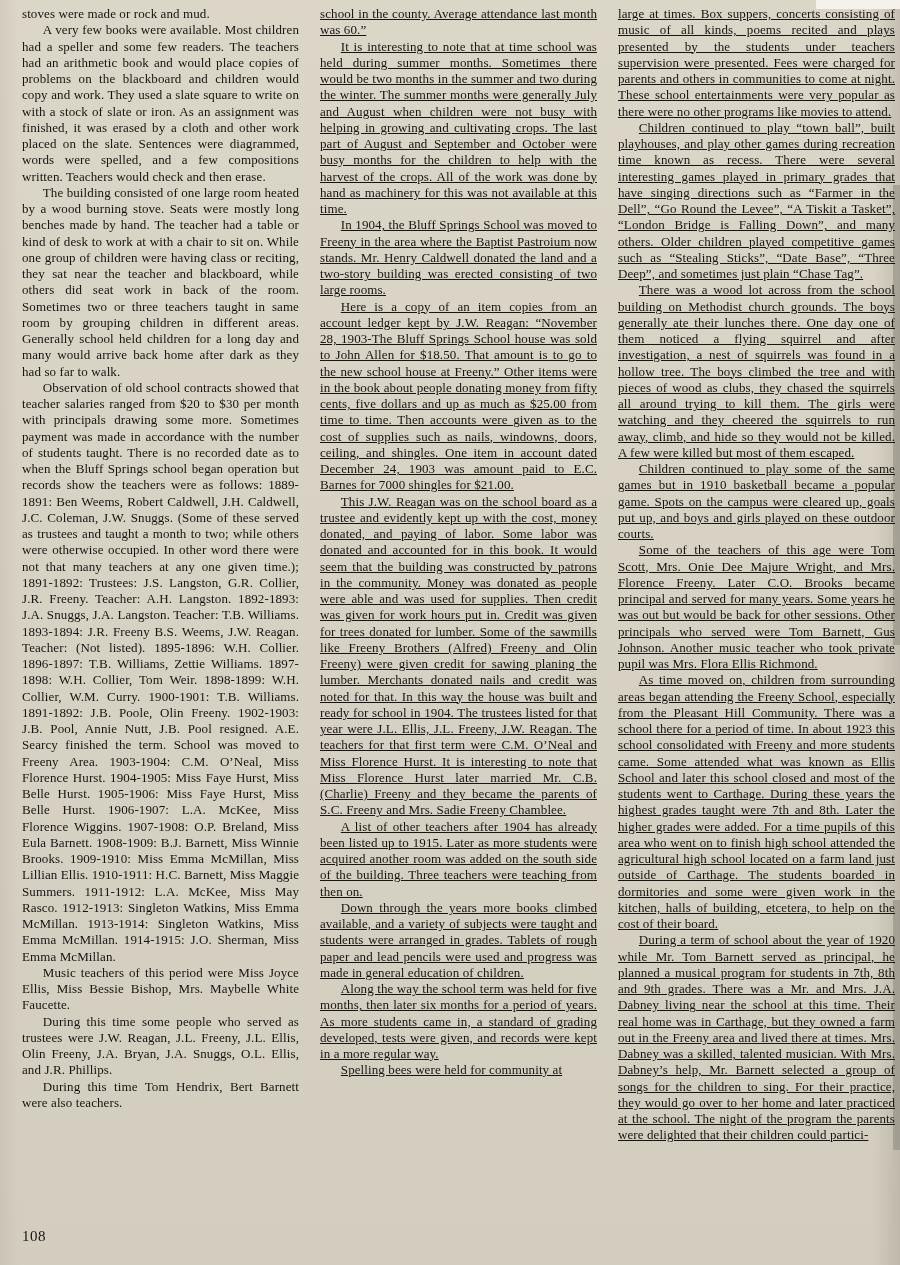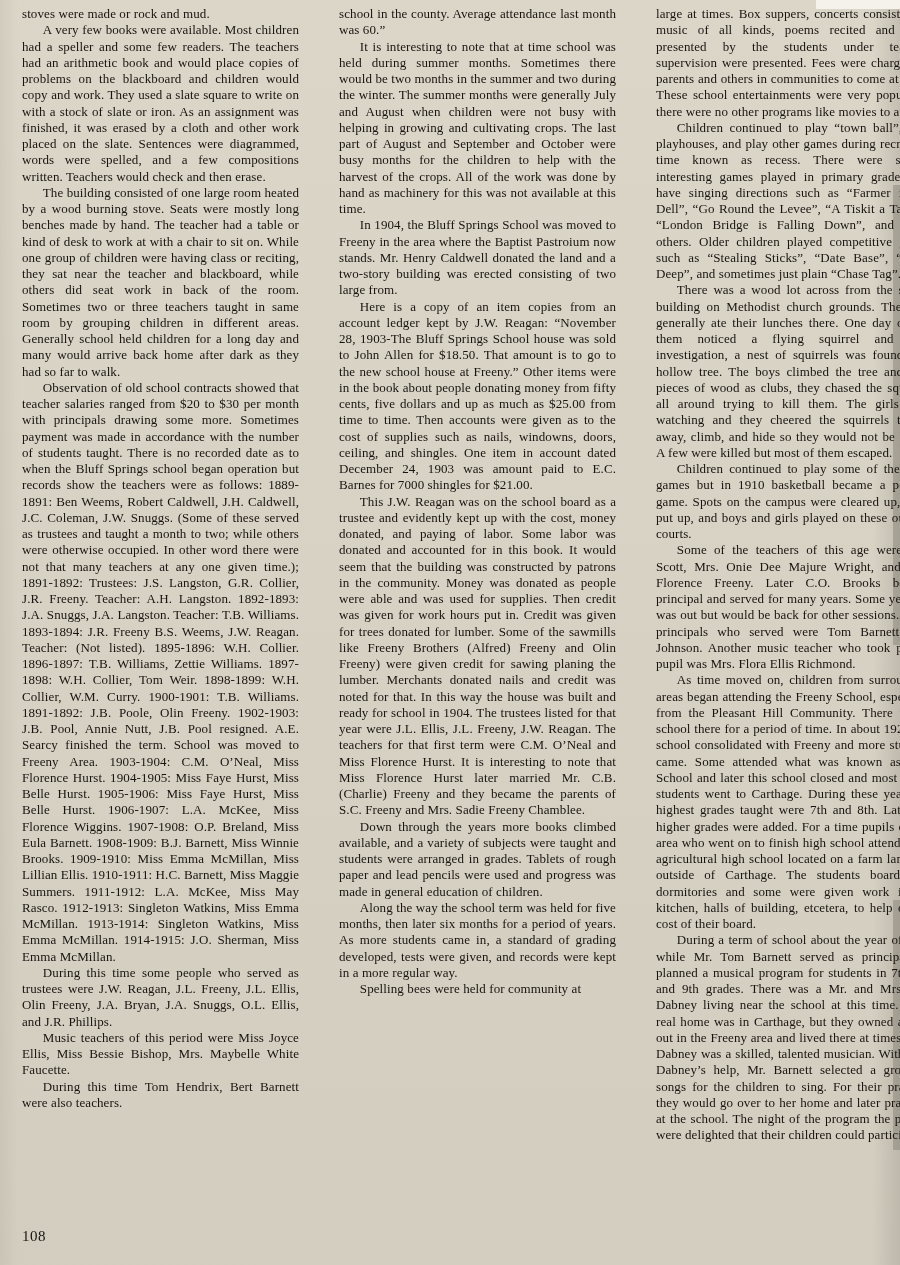--- a/index.html
+++ b/index.html
@@ -48,21 +48,21 @@
     width: 920px; 
     display: flex;
   }
   .col {
     width: 277px;
     font-size: 13px;
     line-height: 16.25px;
     text-align: justify;
     letter-spacing: 0.1px;
   }
-  .col + .col { margin-left: 40px; }
+  .col + .col { margin-left: 21px; text-decoration: underline; }
   .col p {
     margin: 0;
     text-indent: 1.6em;
   }
   .col p.noindent { text-indent: 0; }
   .pagenum {
     position: absolute;
     left: 22px;
     top: 1228px;
     font-size: 15px;
@@ -76,30 +76,31 @@
 <div class="corner-notch"></div>
 <div class="edge-strip s1"></div>
 <div class="edge-strip s2"></div>
 
 <div class="page">
   <div class="col">
       <p class="noindent">stoves were made or rock and mud.</p>
       <p>A very few books were available. Most children had a speller and some few readers. The teachers had an arithmetic book and would place copies of problems on the blackboard and children would copy and work. They used a slate square to write on with a stock of slate or iron. As an assignment was finished, it was erased by a cloth and other work placed on the slate. Sentences were diagrammed, words were spelled, and a few compositions written. Teachers would check and then erase.</p>
       <p>The building consisted of one large room heated by a wood burning stove. Seats were mostly long benches made by hand. The teacher had a table or kind of desk to work at with a chair to sit on. While one group of children were having class or reciting, they sat near the teacher and blackboard, while others did seat work in back of the room. Sometimes two or three teachers taught in same room by grouping children in different areas. Generally school held children for a long day and many would arrive back home after dark as they had so far to walk.</p>
       <p>Observation of old school contracts showed that teacher salaries ranged from $20 to $30 per month with principals drawing some more. Sometimes payment was made in accordance with the number of students taught. There is no recorded date as to when the Bluff Springs school began operation but records show the teachers were as follows: 1889-1891: Ben Weems, Robert Caldwell, J.H. Caldwell, J.C. Coleman, J.W. Snuggs. (Some of these served as trustees and taught a month to two; while others were otherwise occupied. In other word there were not that many teachers at any one given time.); 1891-1892: Trustees: J.S. Langston, G.R. Collier, J.R. Freeny. Teacher: A.H. Langston. 1892-1893: J.A. Snuggs, J.A. Langston. Teacher: T.B. Williams. 1893-1894: J.R. Freeny B.S. Weems, J.W. Reagan. Teacher: (Not listed). 1895-1896: W.H. Collier. 1896-1897: T.B. Williams, Zettie Williams. 1897-1898: W.H. Collier, Tom Weir. 1898-1899: W.H. Collier, W.M. Curry. 1900-1901: T.B. Williams. 1891-1892: J.B. Poole, Olin Freeny. 1902-1903: J.B. Pool, Annie Nutt, J.B. Pool resigned. A.E. Searcy finished the term. School was moved to Freeny Area. 1903-1904: C.M. O’Neal, Miss Florence Hurst. 1904-1905: Miss Faye Hurst, Miss Belle Hurst. 1905-1906: Miss Faye Hurst, Miss Belle Hurst. 1906-1907: L.A. McKee, Miss Florence Wiggins. 1907-1908: O.P. Breland, Miss Eula Barnett. 1908-1909: B.J. Barnett, Miss Winnie Brooks. 1909-1910: Miss Emma McMillan, Miss Lillian Ellis. 1910-1911: H.C. Barnett, Miss Maggie Summers. 1911-1912: L.A. McKee, Miss May Rasco. 1912-1913: Singleton Watkins, Miss Emma McMillan. 1913-1914: Singleton Watkins, Miss Emma McMillan. 1914-1915: J.O. Sherman, Miss Emma McMillan.</p>
+      <p>Music teachers of this period were Miss Joyce Ellis, Miss Bessie Bishop, Mrs. Maybelle White Faucette.</p>
       <p>During this time some people who served as trustees were J.W. Reagan, J.L. Freeny, J.L. Ellis, Olin Freeny, J.A. Bryan, J.A. Snuggs, O.L. Ellis, and J.R. Phillips.</p>
-      <p>Music teachers of this period were Miss Joyce Ellis, Miss Bessie Bishop, Mrs. Maybelle White Faucette.</p>
       <p>During this time Tom Hendrix, Bert Barnett were also teachers.</p>
     </div>
   <div class="col">
       <p class="noindent">school in the county. Average attendance last month was 60.”</p>
       <p>It is interesting to note that at time school was held during summer months. Sometimes there would be two months in the summer and two during the winter. The summer months were generally July and August when children were not busy with helping in growing and cultivating crops. The last part of August and September and October were busy months for the children to help with the harvest of the crops. All of the work was done by hand as machinery for this was not available at this time.</p>
-      <p>In 1904, the Bluff Springs School was moved to Freeny in the area where the Baptist Pastroium now stands. Mr. Henry Caldwell donated the land and a two-story building was erected consisting of two large from.</p>
+      <p>In 1904, the Bluff Springs School was moved to Freeny in the area where the Baptist Pastroium now stands. Mr. Henry Caldwell donated the land and a two-story building was erected consisting of two large rooms.</p>
       <p>Here is a copy of an item copies from an account ledger kept by J.W. Reagan: “November 28, 1903-The Bluff Springs School house was sold to John Allen for $18.50. That amount is to go to the new school house at Freeny.” Other items were in the book about people donating money from fifty cents, five dollars and up as much as $25.00 from time to time. Then accounts were given as to the cost of supplies such as nails, windowns, doors, ceiling, and shingles. One item in account dated December 24, 1903 was amount paid to E.C. Barnes for 7000 shingles for $21.00.</p>
       <p>This J.W. Reagan was on the school board as a trustee and evidently kept up with the cost, money donated, and paying of labor. Some labor was donated and accounted for in this book. It would seem that the building was constructed by patrons in the community. Money was donated as people were able and was used for supplies. Then credit was given for work hours put in. Credit was given for trees donated for lumber. Some of the sawmills like Freeny Brothers (Alfred) Freeny and Olin Freeny) were given credit for sawing planing the lumber. Merchants donated nails and credit was noted for that. In this way the house was built and ready for school in 1904. The trustees listed for that year were J.L. Ellis, J.L. Freeny, J.W. Reagan. The teachers for that first term were C.M. O’Neal and Miss Florence Hurst. It is interesting to note that Miss Florence Hurst later married Mr. C.B. (Charlie) Freeny and they became the parents of S.C. Freeny and Mrs. Sadie Freeny Chamblee.</p>
+      <p>A list of other teachers after 1904 has already been listed up to 1915. Later as more students were acquired another room was added on the south side of the building. Three teachers were teaching from then on.</p>
       <p>Down through the years more books climbed available, and a variety of subjects were taught and students were arranged in grades. Tablets of rough paper and lead pencils were used and progress was made in general education of children.</p>
       <p>Along the way the school term was held for five months, then later six months for a period of years. As more students came in, a standard of grading developed, tests were given, and records were kept in a more regular way.</p>
       <p>Spelling bees were held for community at</p>
     </div>
   <div class="col">
       <p class="noindent">large at times. Box suppers, concerts consisting of music of all kinds, poems recited and plays presented by the students under teachers supervision were presented. Fees were charged for parents and others in communities to come at night. These school entertainments were very popular as there were no other programs like movies to attend.</p>
       <p>Children continued to play “town ball”, built playhouses, and play other games during recreation time known as recess. There were several interesting games played in primary grades that have singing directions such as “Farmer in the Dell”, “Go Round the Levee”, “A Tiskit a Tasket”, “London Bridge is Falling Down”, and many others. Older children played competitive games such as “Stealing Sticks”, “Date Base”, “Three Deep”, and sometimes just plain “Chase Tag”.</p>
       <p>There was a wood lot across from the school building on Methodist church grounds. The boys generally ate their lunches there. One day one of them noticed a flying squirrel and after investigation, a nest of squirrels was found in a hollow tree. The boys climbed the tree and with pieces of wood as clubs, they chased the squirrels all around trying to kill them. The girls were watching and they cheered the squirrels to run away, climb, and hide so they would not be killed. A few were killed but most of them escaped.</p>
       <p>Children continued to play some of the same games but in 1910 basketball became a popular game. Spots on the campus were cleared up, goals put up, and boys and girls played on these outdoor courts.</p>
       <p>Some of the teachers of this age were Tom Scott, Mrs. Onie Dee Majure Wright, and Mrs. Florence Freeny. Later C.O. Brooks became principal and served for many years. Some years he was out but would be back for other sessions. Other principals who served were Tom Barnett, Gus Johnson. Another music teacher who took private pupil was Mrs. Flora Ellis Richmond.</p>

